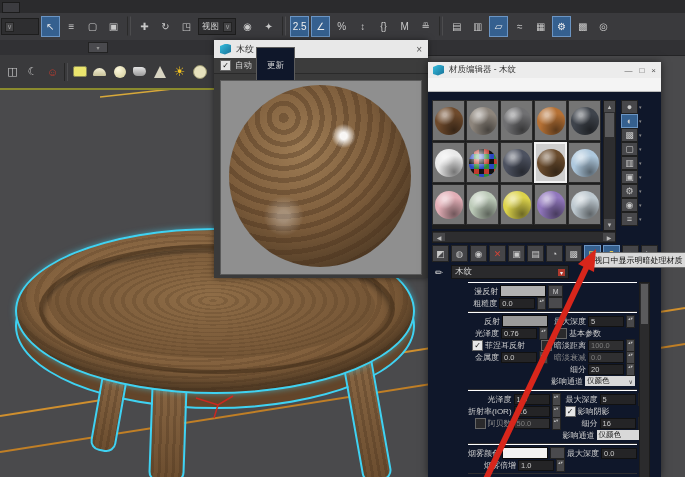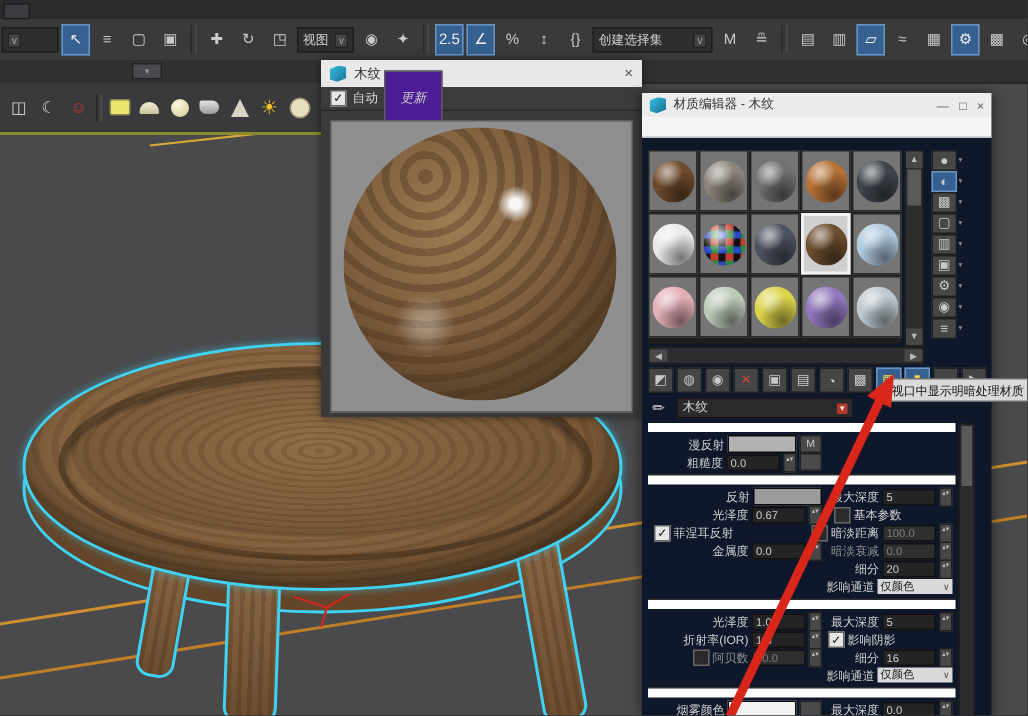--- a/index.html
+++ b/index.html
@@ -63,21 +63,21 @@
   .leg3{left:352px;top:352px;width:26px;height:126px;transform:rotate(-10deg);}
   
   .pwin{left:214px;top:40px;width:214px;height:238px;background:#3a3a3a;box-shadow:0 0 6px rgba(0,0,0,.5);}
   .pwin-title{height:18px;background:#e8e8e8;display:flex;align-items:center;gap:5px;padding:0 6px;
               font-size:9px;color:#333;}
   .max-logo{width:11px;height:11px;background:linear-gradient(135deg,#36bede,#176f96);
             clip-path:polygon(0 22%,55% 0,100% 14%,100% 78%,45% 100%,0 86%);flex:none;}
   .wclose{margin-left:auto;color:#555;font-size:10px;}
   .pwin-tabs{height:15px;background:#3c3c3c;display:flex;align-items:center;gap:4px;padding:0 6px;
              font-size:8.5px;color:#d5d5d5;border-bottom:1px solid #2a2a2a;}
-  .ptab{background:#4c1d95;border:1px solid #5c5c5c;padding:12px 10px;height:11px;display:flex;align-items:center;font-style:italic;}
+  .ptab{background:#0f172a;border:1px solid #5c5c5c;padding:12px 10px;height:11px;display:flex;align-items:center;}
   .pcanvas{margin:6px;height:193px;background:#8f8f8f;border:1px solid #5a5a5a;position:relative;overflow:hidden;}
   .psphere{position:absolute;left:8px;top:4px;width:182px;height:182px;border-radius:50%;
     background:radial-gradient(circle at 63% 28%,rgba(255,255,255,.95) 0 2%,rgba(255,255,255,0) 7%),
       radial-gradient(circle at 30% 72%,rgba(255,255,255,.3) 0 3%,rgba(255,255,255,0) 11%),
       repeating-radial-gradient(circle at 30% 18%,rgba(66,43,24,.33) 0 5px,rgba(0,0,0,0) 5px 12px),
       radial-gradient(circle at 40% 35%,#9e7c54 0%,#7c5c3b 48%,#4c3823 82%,#2e2214 100%);}
   
   .medit{left:428px;top:62px;width:233px;height:415px;background:#0f172a;box-shadow:0 0 8px rgba(0,0,0,.55);}
   .me-title{height:16px;background:#ececec;display:flex;align-items:center;gap:5px;padding:0 5px;font-size:8.5px;color:#333;}
   .me-btns{margin-left:auto;display:flex;gap:7px;color:#555;font-size:8px;}
@@ -118,21 +118,21 @@
   .matdd .car{margin-left:auto;background:#b03a2e;color:#eee;font-size:6px;padding:0 2px;}
   
   .params{position:absolute;left:4px;top:220px;width:205px;}
   .pscroll{position:absolute;left:211px;top:220px;width:9px;height:195px;background:#2b2b2d;border:1px solid #1c1c1c;}
   .pscroll .vs-thumb{height:40px;}
   .rollout{height:12px;background:#4a4a4d;border:1px solid #626265;display:flex;align-items:center;
            font-size:8.5px;color:#ddd;}
   .rollout .minus{width:10px;height:8px;border:1px solid #777;margin:0 3px;font-size:7px;line-height:6px;
                   text-align:center;color:#ccc;flex:none;}
   .rollout .rtitle{flex:1;text-align:center;}
-  .psec{position:relative;border-top:6px solid #ffffff;border-bottom:1px solid #2e2e30;padding:2px 0;}
+  .psec{position:relative;border-top:1px solid #ffffff;border-bottom:1px solid #2e2e30;padding:2px 0;margin-left:36px;}
   .pcols{display:flex;}
   .pcolL{width:118px;}
   .pcolR{width:87px;}
   .prow{height:12px;display:flex;align-items:center;justify-content:flex-end;gap:2px;padding-right:2px;}
   .plabel{font-size:8px;color:#cfcfcf;white-space:nowrap;}
   .plabel.gray{color:#8b8b8b;}
   .fld{width:30px;height:9px;background:#242426;border:1px solid #111;color:#ccc;font-size:7.5px;
        line-height:9px;padding:0 2px;overflow:hidden;flex:none;}
   .fld.gray{color:#7f7f7f;background:#2f2f31;}
   .spin{width:7px;height:11px;background:#48484a;border:1px solid #222;color:#bbb;font-size:4.5px;
@@ -249,24 +249,20 @@
         <div class="tbi">
           <span>%</span>
         </div>
         <div class="tbi">
           <span>↕</span>
         </div>
         <div class="tbi">
           <span>{}</span>
         </div>
       </div>
-    <div class="dd" style="width:72px;">
-      <span>创建选择集</span>
-        <span class="car" style="margin-left:auto;">∨</span>
-    </div>
     <div style="display:flex;gap:2px;">
         <div class="tbi">
           <span>M</span>
         </div>
         <div class="tbi">
           <span>≞</span>
         </div>
         <div class="tbi sep">
           <span></span>
         </div>
@@ -540,21 +536,21 @@
 
       <div class="psec">
         <div class="pcols">
           <div class="pcolL">
             <div class="prow">
                 <span class="plabel">反射</span>
               <span class="sw" style=";background:#9b9b9b"></span>
               </div>
             <div class="prow">
                 <span class="plabel">光泽度</span>
-              <span class="fld">0.67</span>
+              <span class="fld">0.76</span>
               <span class="spin">▴▾</span>
               </div>
             <div class="prow" style="justify-content:flex-start;padding-left:4px;">
               <span class="cb on"></span>
               <span class="plabel">菲涅耳反射</span>
               </div>
             <div class="prow">
                 <span class="plabel">金属度</span>
               <span class="fld">0.0</span>
               <span class="spin">▴▾</span>

